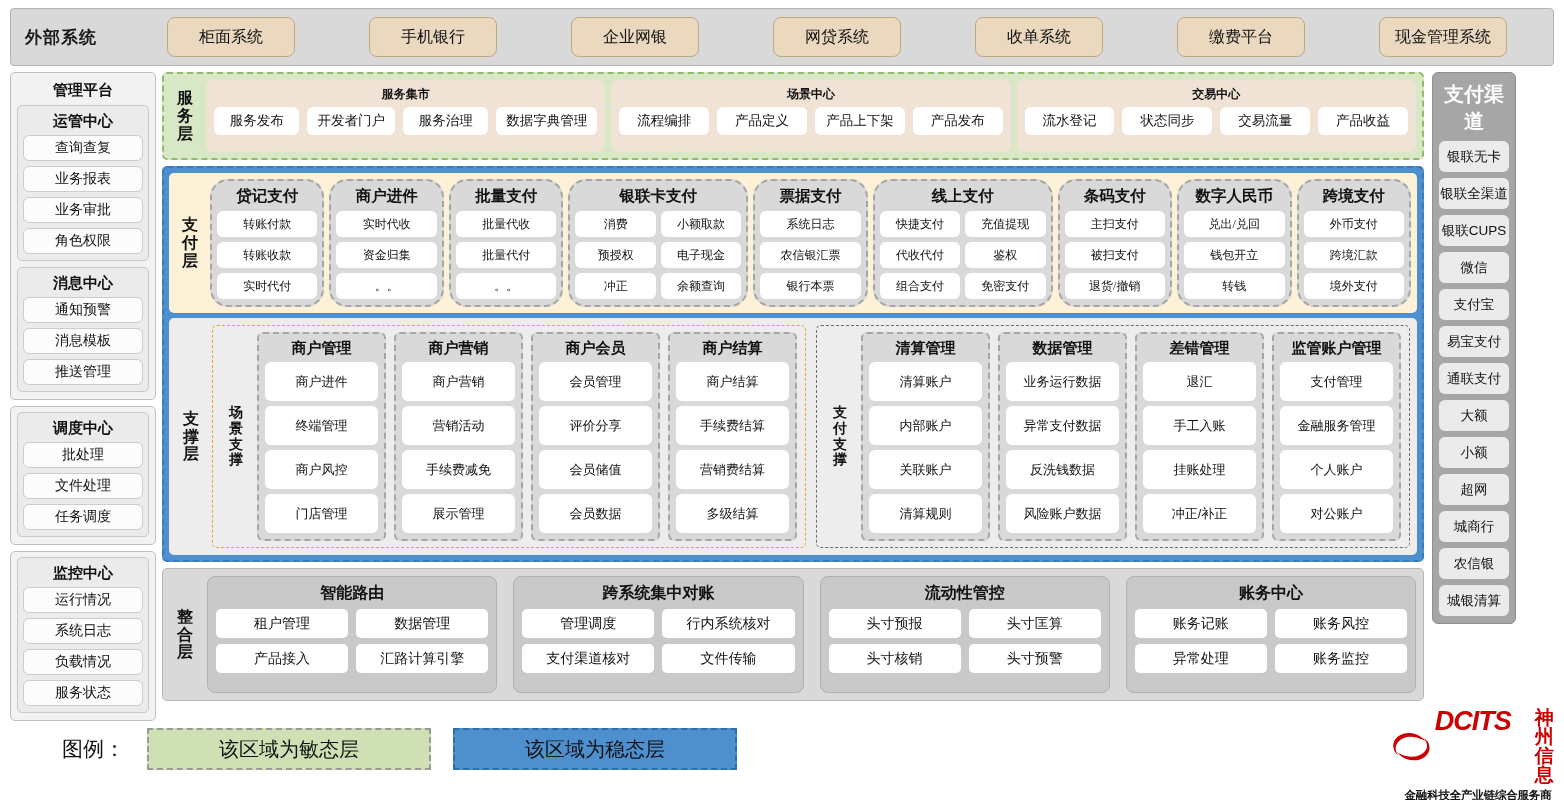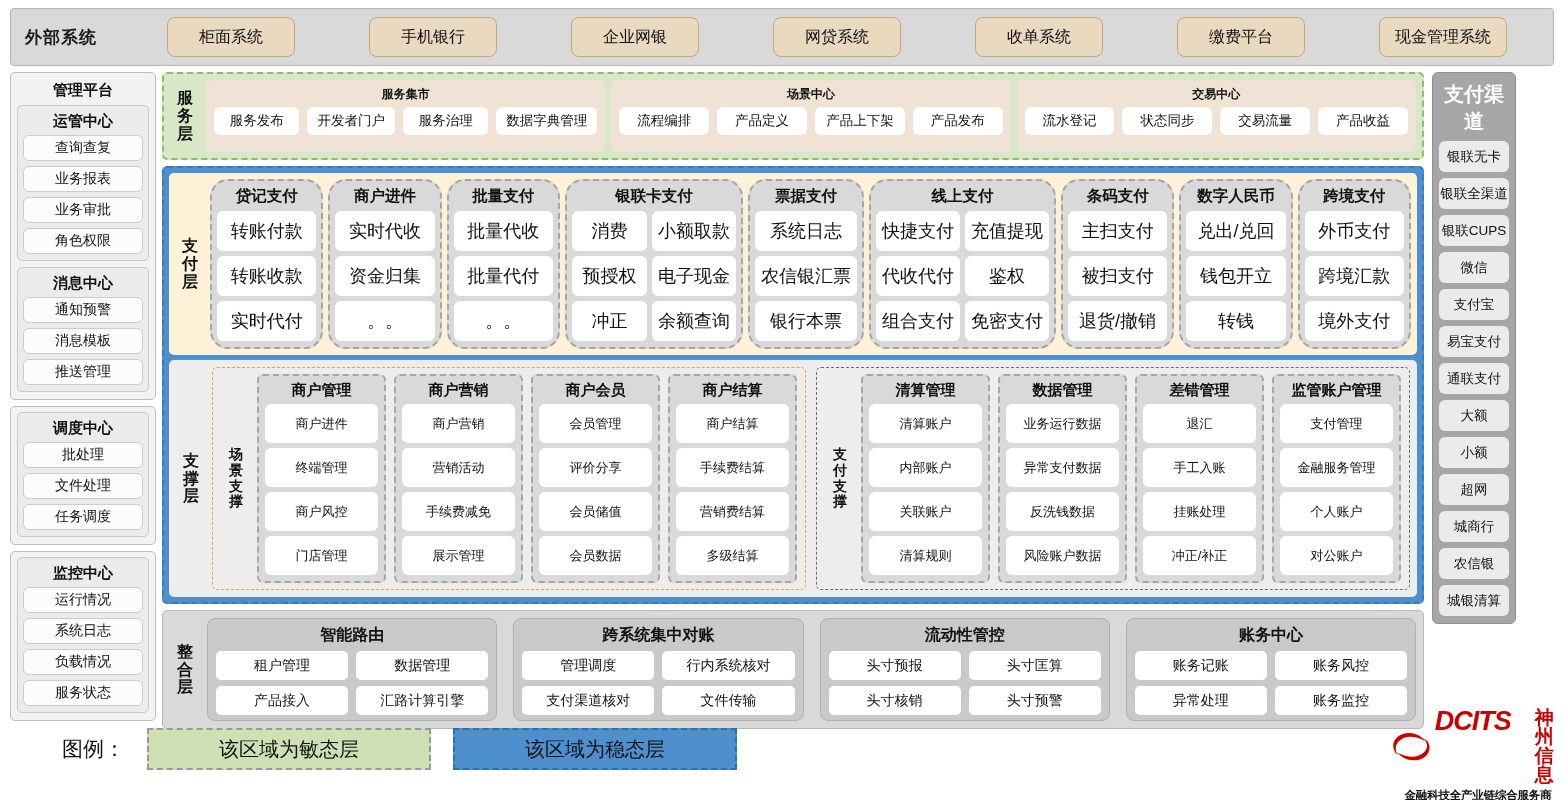--- a/index.html
+++ b/index.html
@@ -103,23 +103,23 @@
     background: #d9d9d9; border: 2px dashed #a6a6a6; border-radius: 18px;
     padding: 4px 5px 6px 5px; display: flex; flex-direction: column;
   }
   .pay-group-title {
     font-size: 15.5px; font-weight: bold; text-align: center; color: #111;
     padding: 1px 0 4px 0; white-space: nowrap;
   }
   .pay-rows { display: flex; flex-direction: column; gap: 5px; }
   .pay-row { display: flex; gap: 5px; }
   .pay-chip {
-    background: #ffffff; border-radius: 6px; height: 40px; flex: 1;
+    background: #ffffff; border-radius: 6px; height: 26px; flex: 1;
     display: flex; align-items: center; justify-content: center;
-    font-size: 18px; color: #111; white-space: nowrap; padding: 0 6px;
+    font-size: 12px; color: #111; white-space: nowrap; padding: 0 6px; font-family: Liberation Serif, serif;
   }
 
   
   .sup-layer {
     margin-top: 5px; background: #ededed; border-radius: 5px;
     padding: 7px; display: flex; align-items: stretch; gap: 6px;
   }
   .sup-halves { display: flex; gap: 10px; flex: 1; }
   .sup-half {
     flex: 1; border-radius: 5px; padding: 6px 8px;
@@ -145,21 +145,21 @@
   .sup-chip:last-child { margin-bottom: 0; }
 
   
   .int-layer {
     margin-top: 6px; background: #d9d9d9; border: 1px solid #b8b8b8;
     border-radius: 5px; padding: 7px; display: flex; align-items: stretch; gap: 7px;
   }
   .int-groups { display: flex; gap: 16px; flex: 1; }
   .int-group {
     flex: 1; background: #c9c9c9; border: 1px solid #b0b0b0;
-    border-radius: 8px; padding: 4px 8px 5px 8px;
+    border-radius: 8px; padding: 4px 8px 19px 8px;
     display: flex; flex-direction: column;
   }
   .int-group-title {
     font-size: 16px; font-weight: bold; text-align: center; color: #111;
     padding: 2px 0 5px 0;
   }
   .int-rows { display: flex; flex-direction: column; gap: 6px; }
   .int-row { display: flex; gap: 8px; }
   .int-chip {
     background: #ffffff; border-radius: 5px; height: 29px; flex: 1;

